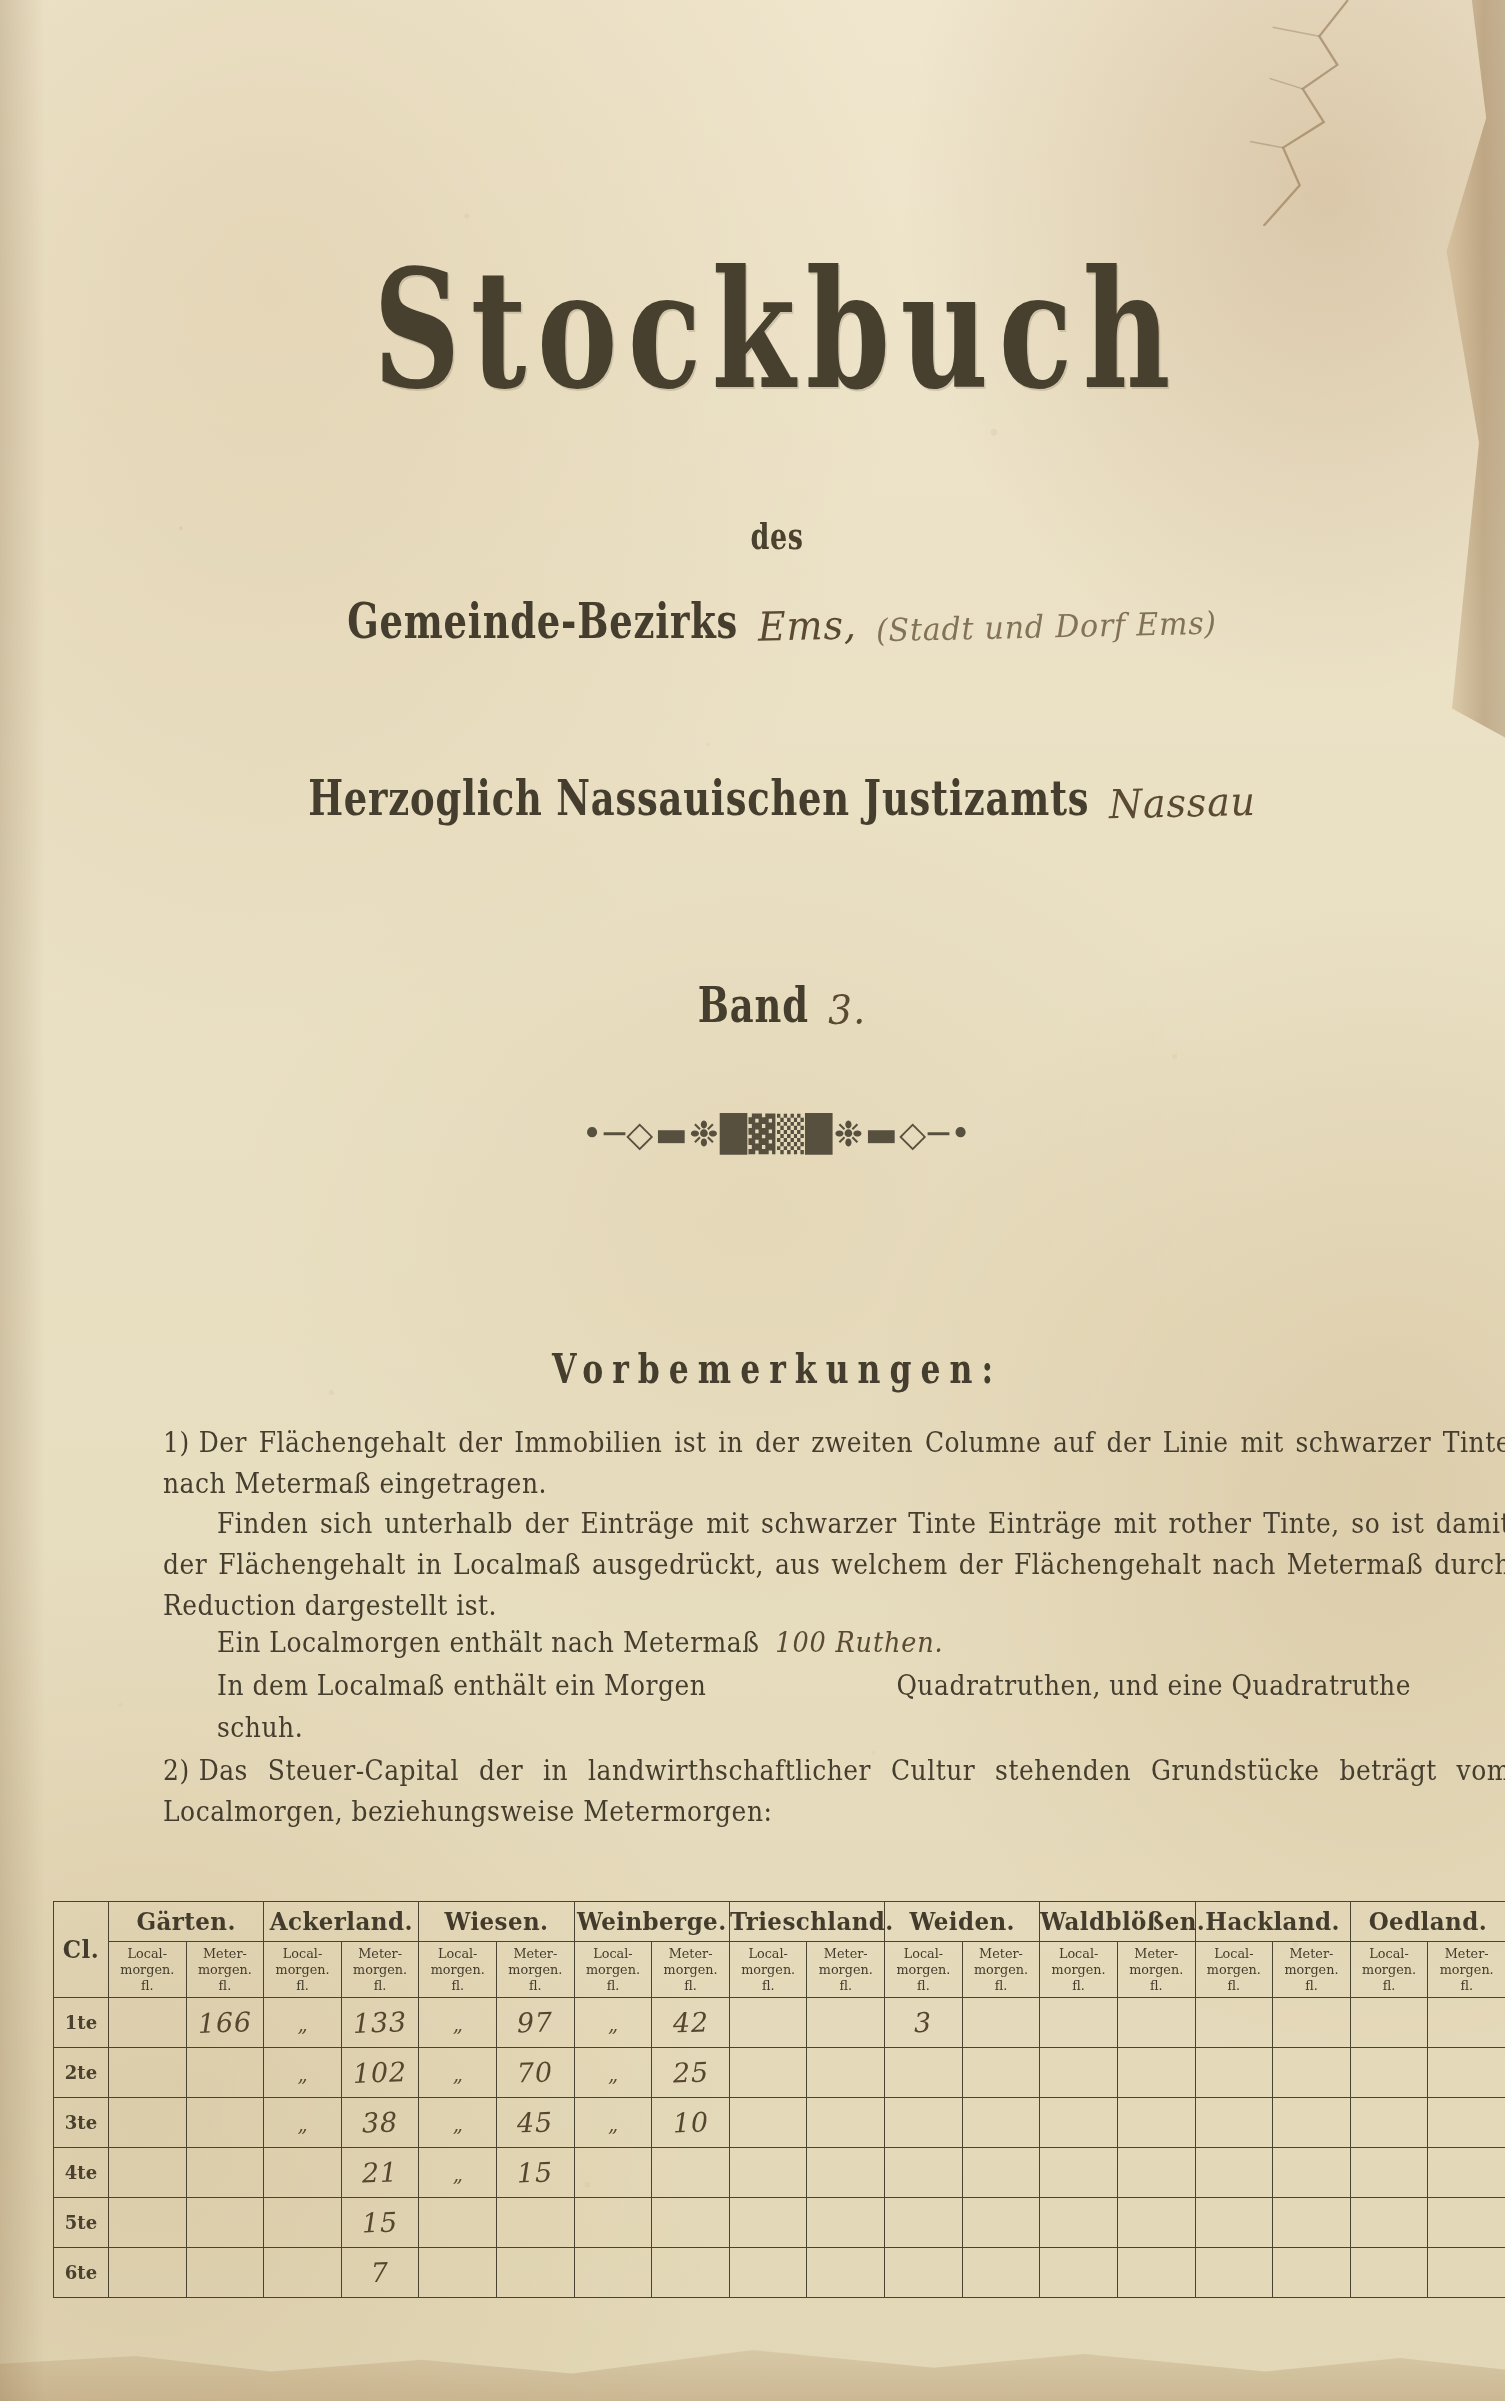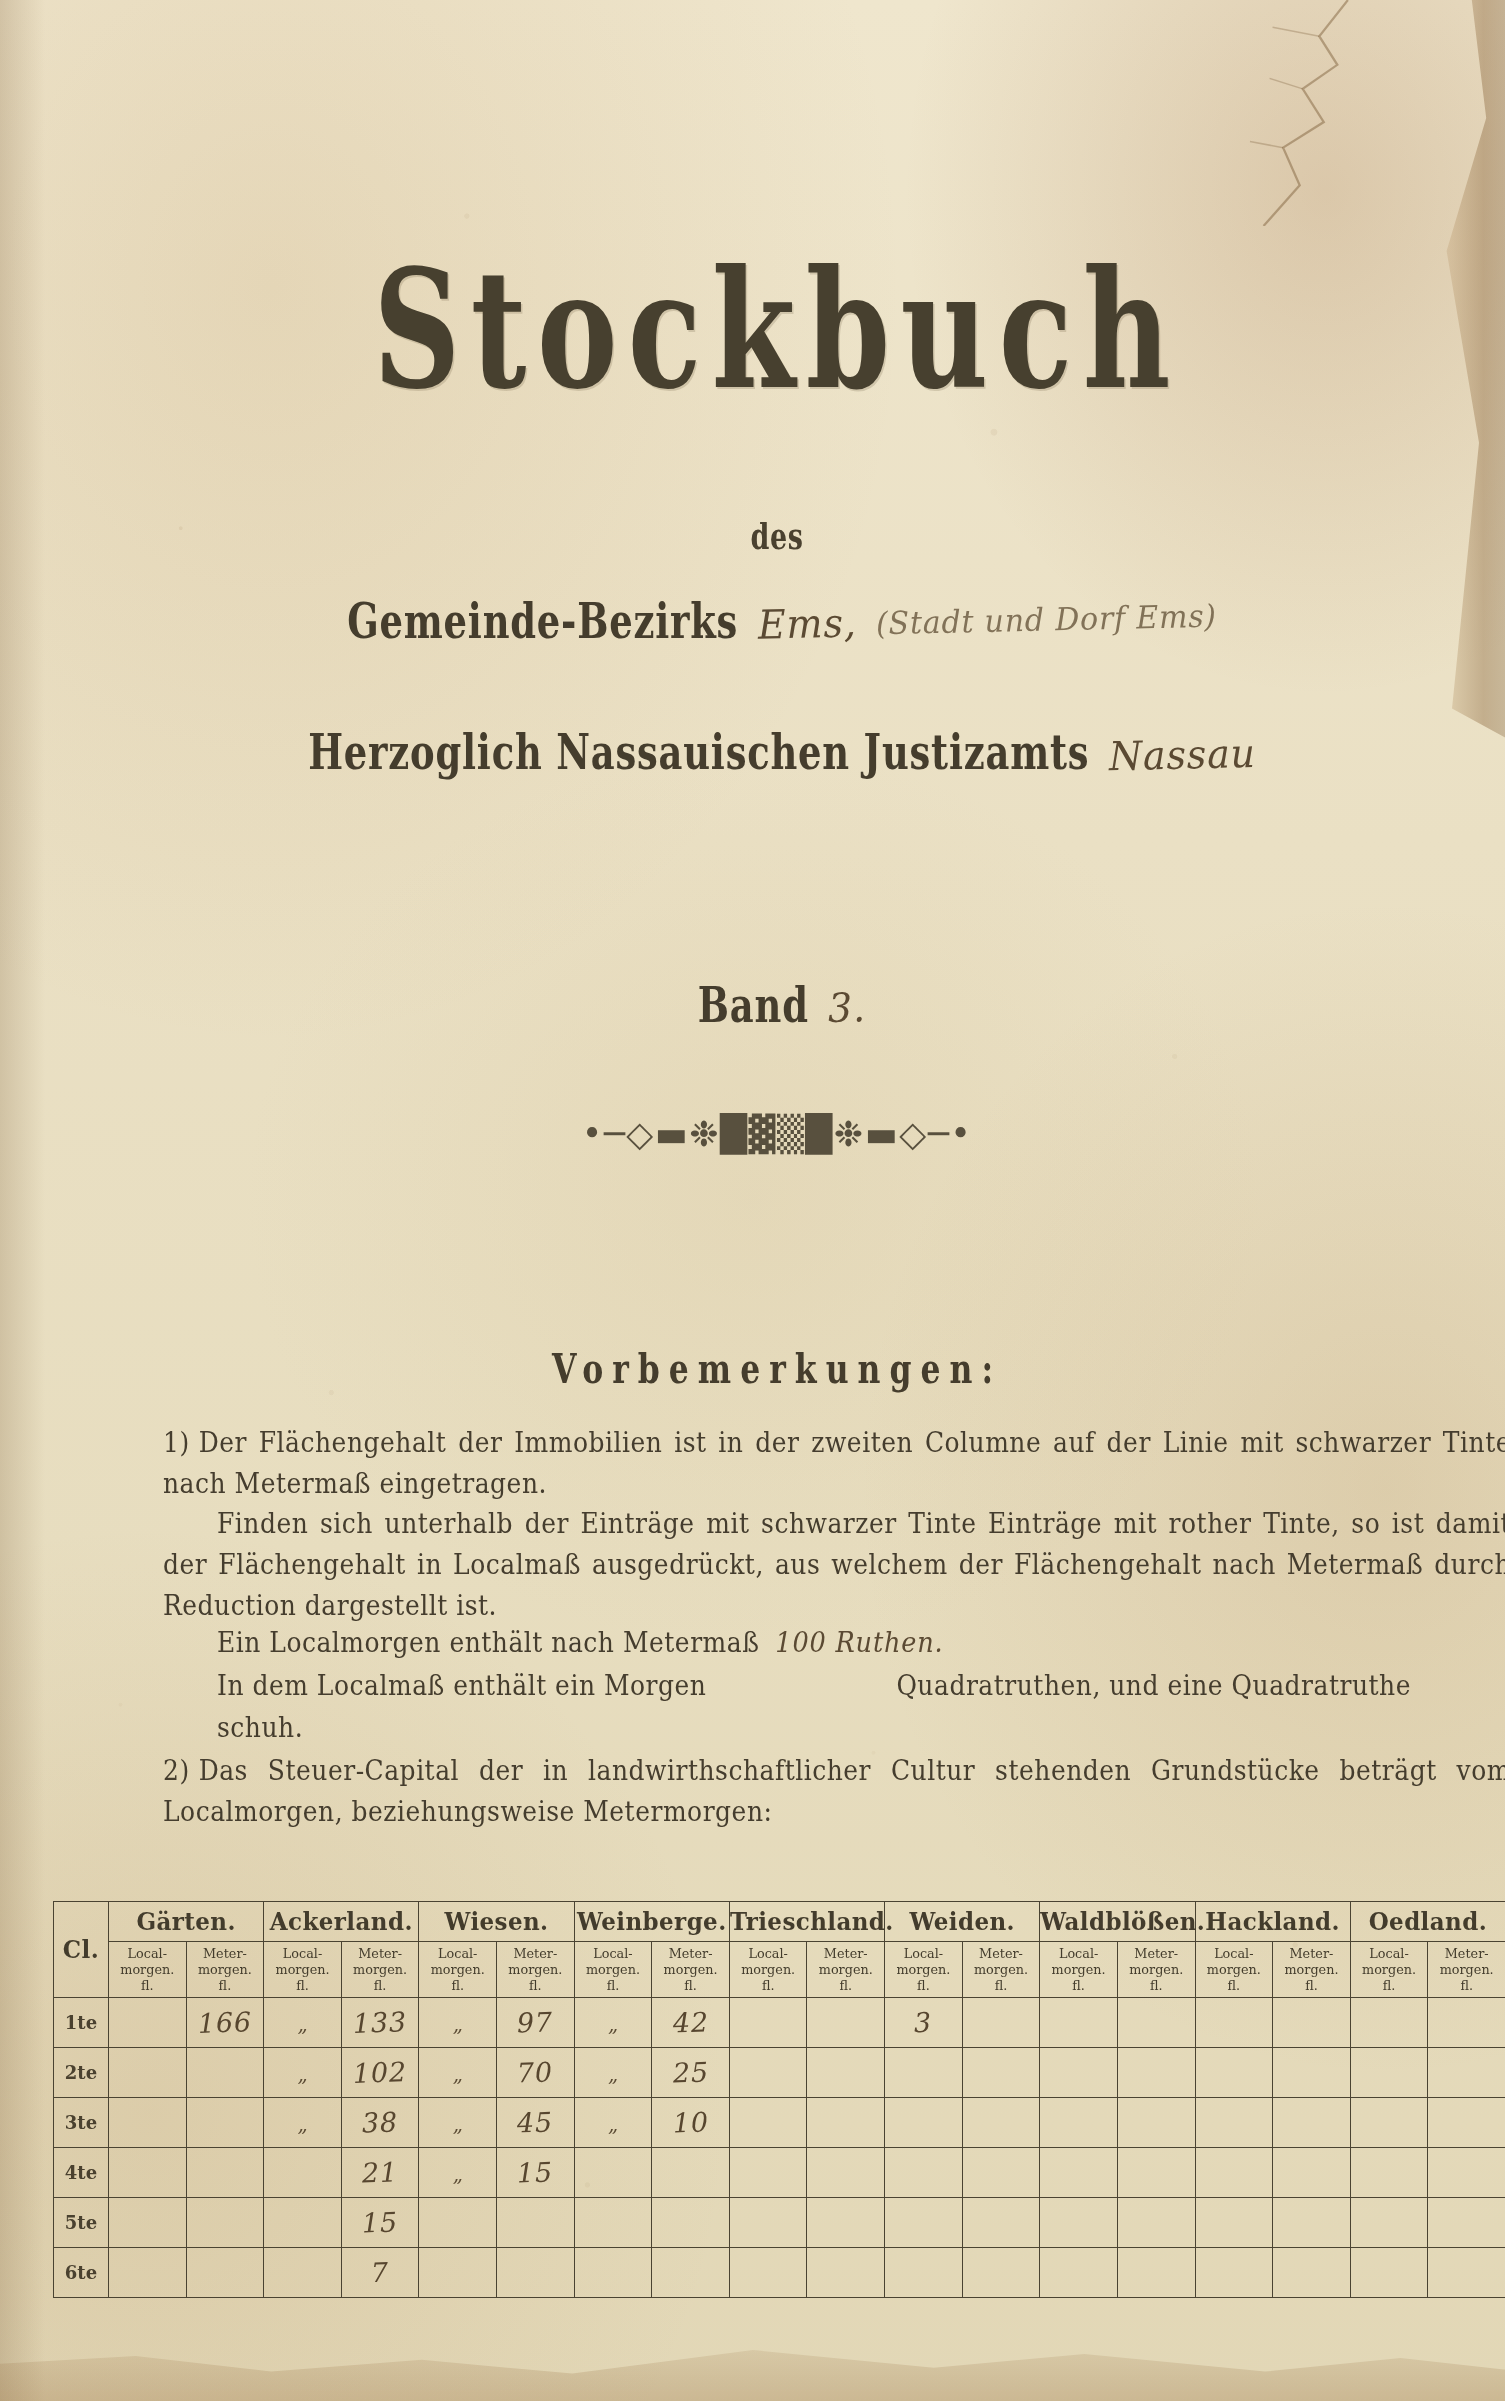--- a/index.html
+++ b/index.html
@@ -107,21 +107,21 @@
     font-size: 30px;
     color: #4a412f;
     transform: scaleY(1.15);
   }
 
   .line-row {
     position: absolute;
     left: 0; width: 1444px;
     display: flex;
     justify-content: center;
-    align-items: flex-start;
+    align-items: center;
     gap: 19.6px;
     padding-left: 36px;
   }
   .printed {
     font-size: 41px;
     color: #453d2d;
     font-weight: bold;
     letter-spacing: 0.8px;
     transform: scaleY(1.18);
     transform-origin: center bottom;
@@ -131,21 +131,21 @@
     font-style: italic;
     font-size: 38px;
     color: #5b4a33;
     letter-spacing: 0.8px;
     transform: rotate(-1.3deg) scaleY(1.05);
   }
   .hand.small { font-size: 30px; }
   .hand.faint { color: #6b5a40; opacity: .82; }
 
   #row-gemeinde { top: 602px; }
-  #row-justiz   { top: 733px; }
+  #row-justiz   { top: 779px; }
   #row-band     { top: 986px; }
 
   
   #ornament {
     position: absolute;
     top: 1114px; left: 0; width: 1506px;
     text-align: center;
     color: #4d4534;
     font-size: 35px;
     letter-spacing: 1.5px;

